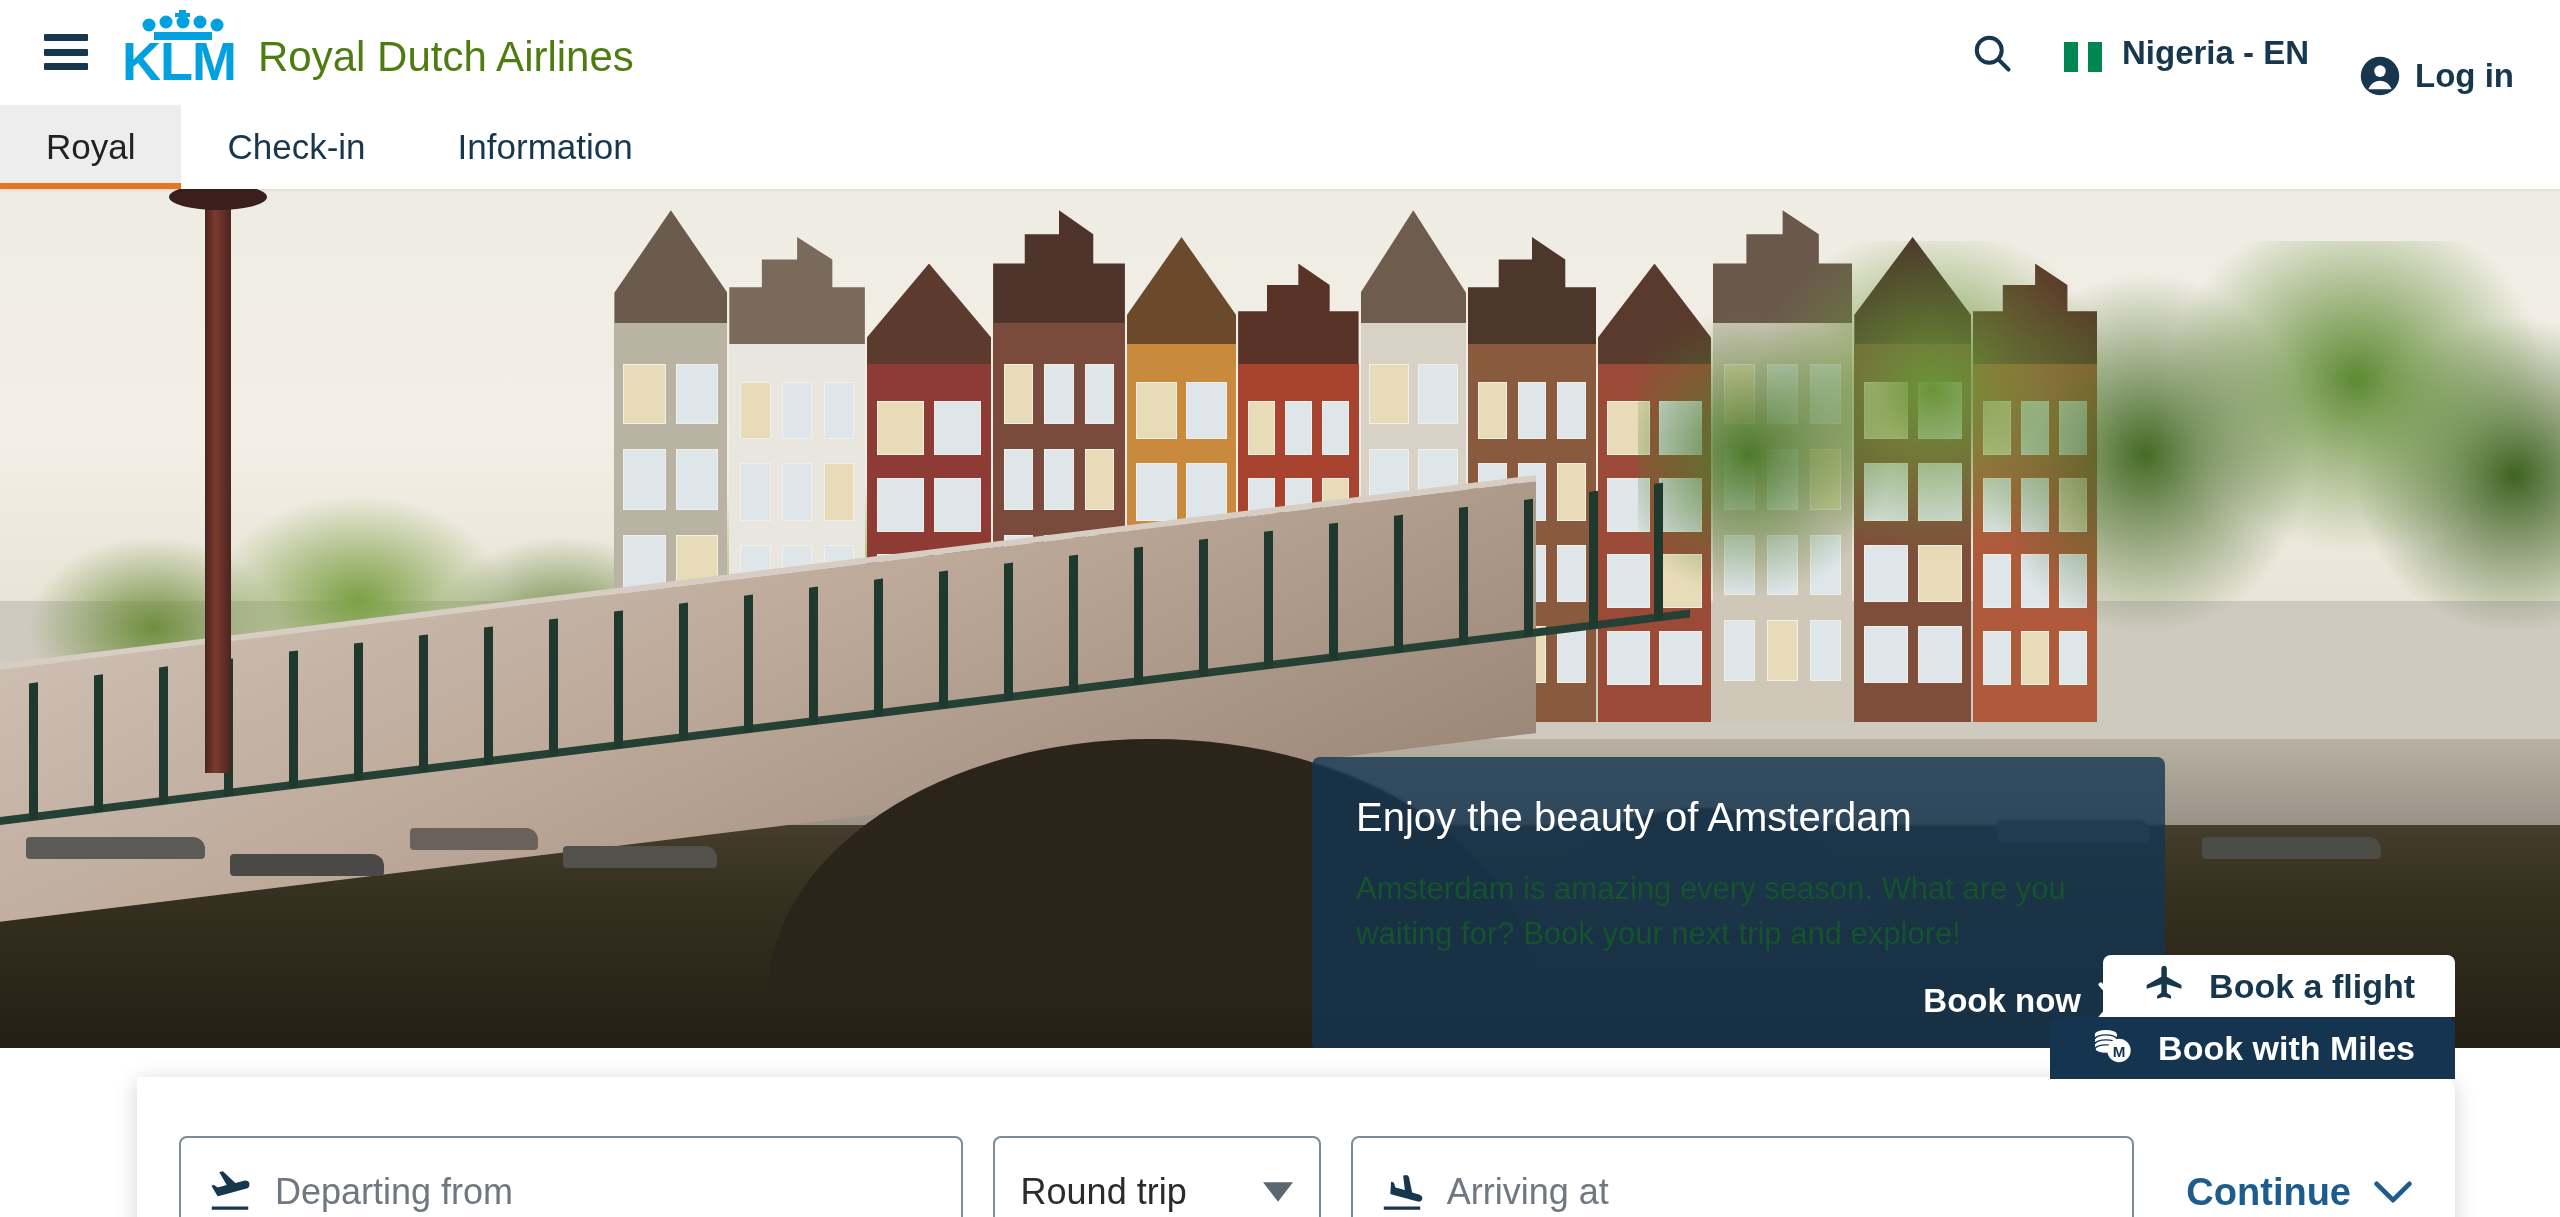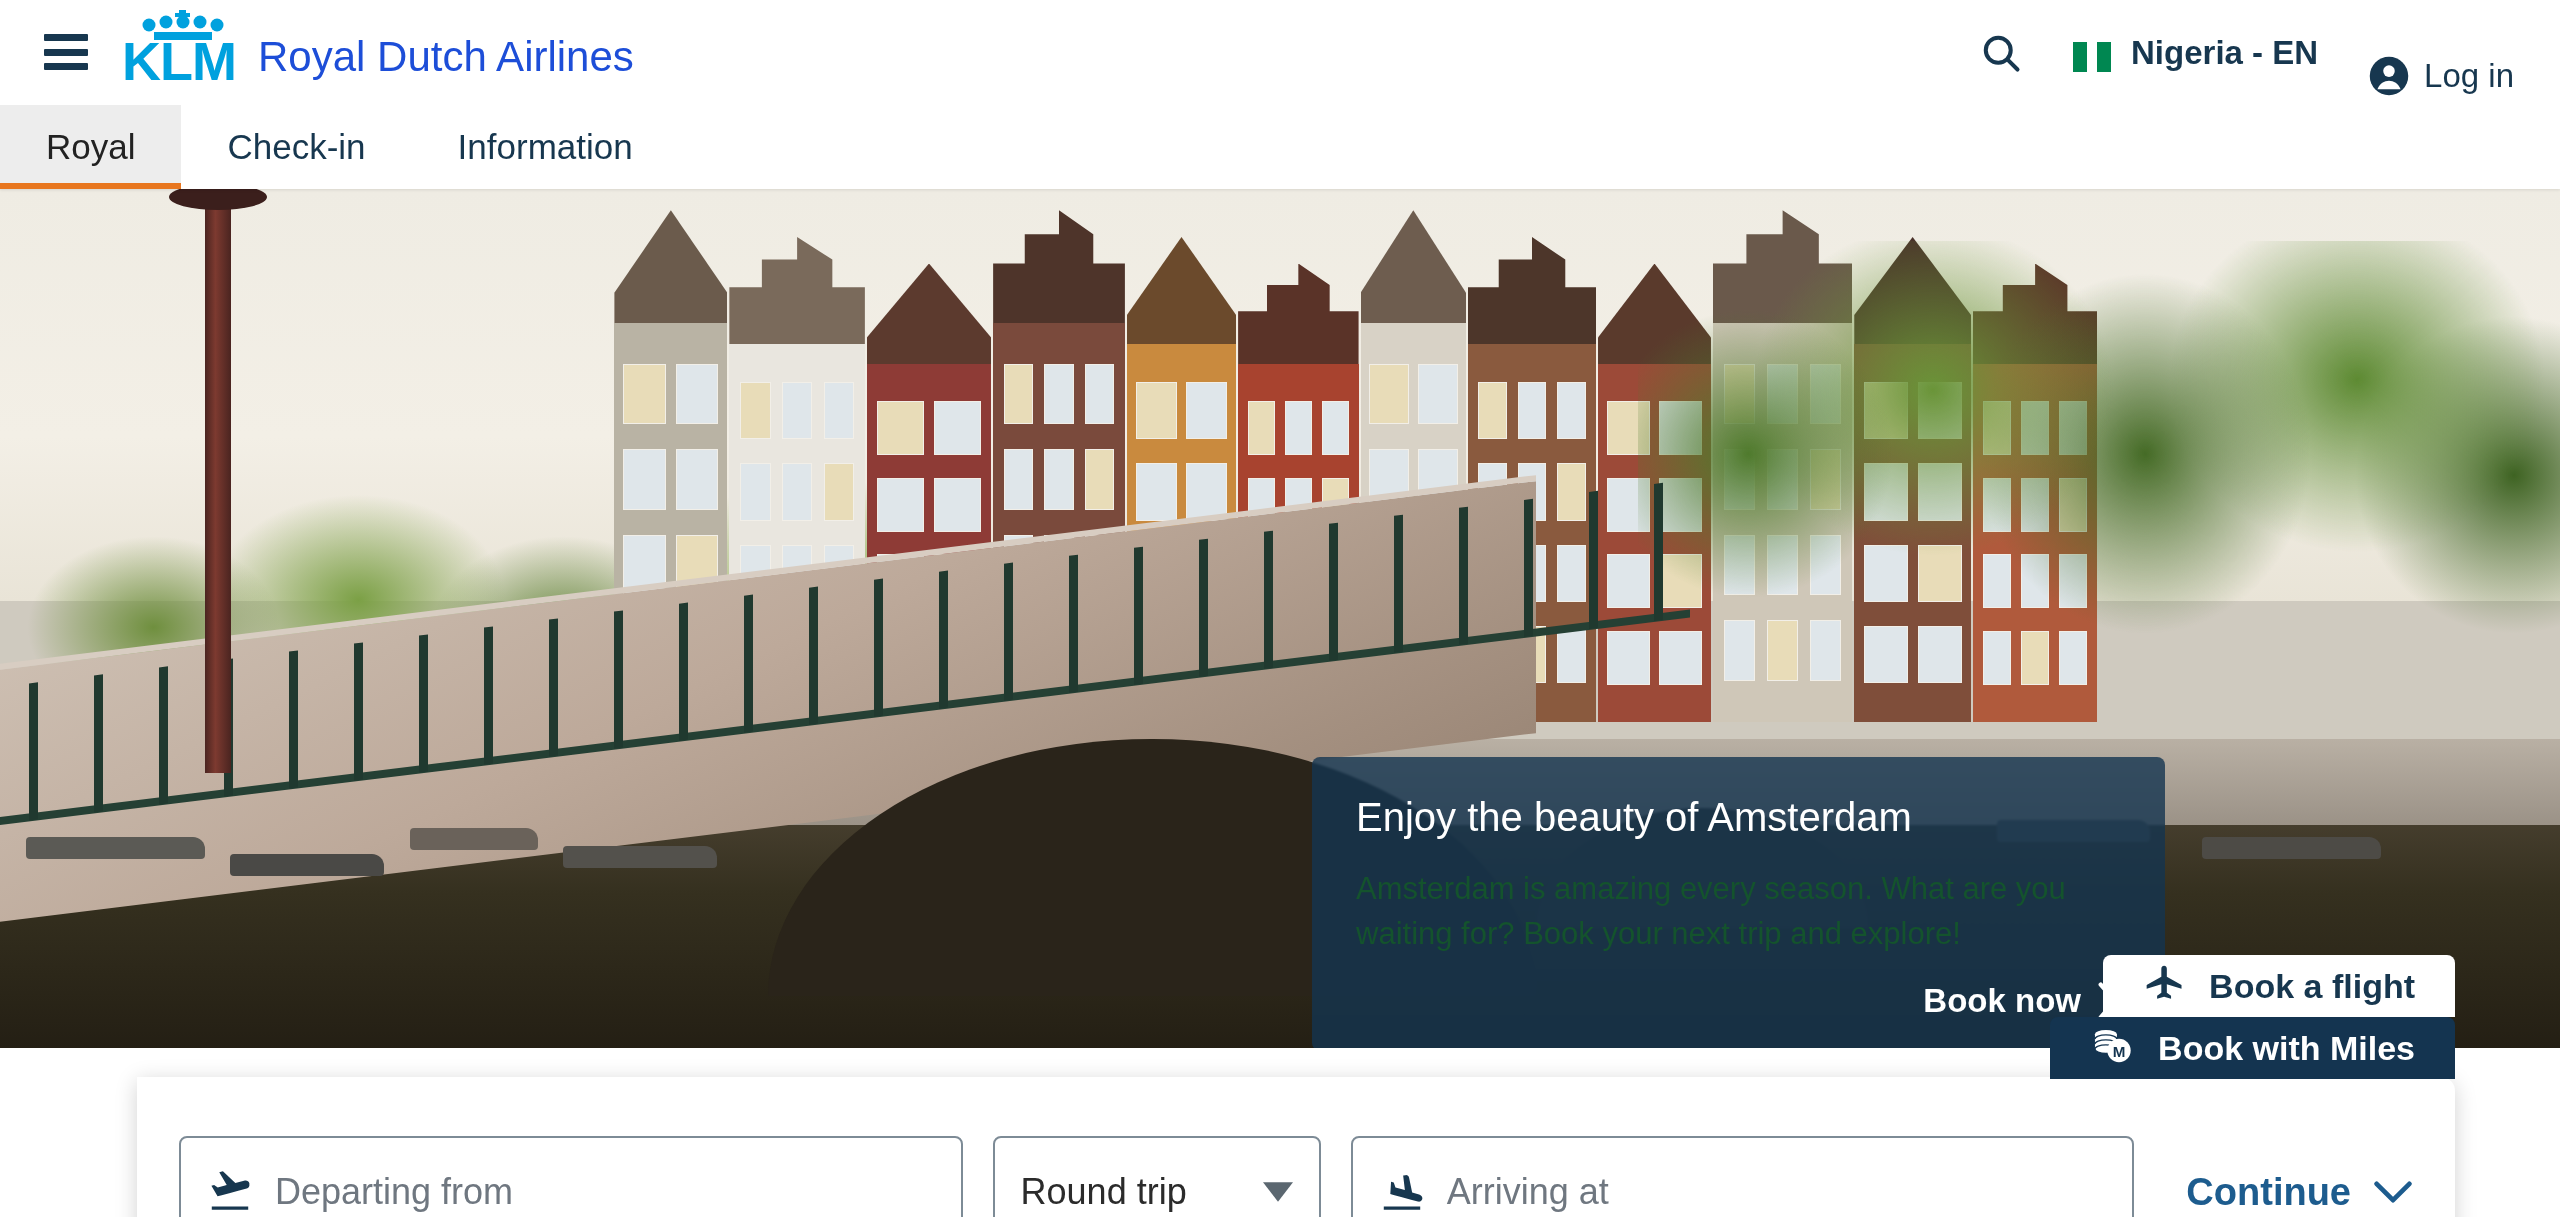--- a/index.html
+++ b/index.html
@@ -25,39 +25,39 @@
 
   .logo-wrap { position:absolute; left:122px; top:8px; display:flex; align-items:flex-end; }
   .klm-mark { position:relative; width:120px; height:82px; }
   .crown { position:absolute; left:20px; top:2px; width:82px; height:32px; }
   .klm-text {
     position:absolute; left:0; bottom:2px;
     font-size:54px; font-weight:bold; color:#00A1DE;
     letter-spacing:-1px; line-height:1; font-family:"Liberation Sans", sans-serif;
   }
   .brand-text {
-    margin-left:16px; font-size:42px; color:#1d4ed8;
+    margin-left:16px; font-size:42px; color:#4d7c0f;
     line-height:1; padding-bottom:12px; white-space:nowrap;
   }
 
   .header-right {
     position:absolute; right:46px; top:0; height:105px;
     display:flex; align-items:center; gap:0;
   }
   .hr-item {
     display:flex; align-items:center; gap:14px;
     cursor:pointer; color:#17374f; white-space:nowrap;
   }
   .search-btn { margin-right:50px; }
   .country-btn { margin-right:50px; font-size:33px; font-weight:bold;align-items:flex-end; }
   .flag { display:flex; width:44px; height:30px; }
   .flag i { display:block; height:30px; }
   .flag .g { width:14px; background:#008751; }
   .flag .w { width:10px; background:#ffffff; }
-  .login-btn { font-size:33px; font-weight:normal;margin-top:46px; }
+  .login-btn { font-size:33px; font-weight:bold;margin-top:46px; }
 
   
   .navbar {
     position:absolute; top:105px; left:0; width:2560px; height:84px;
     background:#ffffff; display:flex; align-items:stretch; z-index:35;
     box-shadow:0 1px 3px rgba(0,0,0,.10);
   }
   .nav-tab {
     display:flex; align-items:center; justify-content:center;
     font-size:35px; color:#17374f; cursor:pointer;

